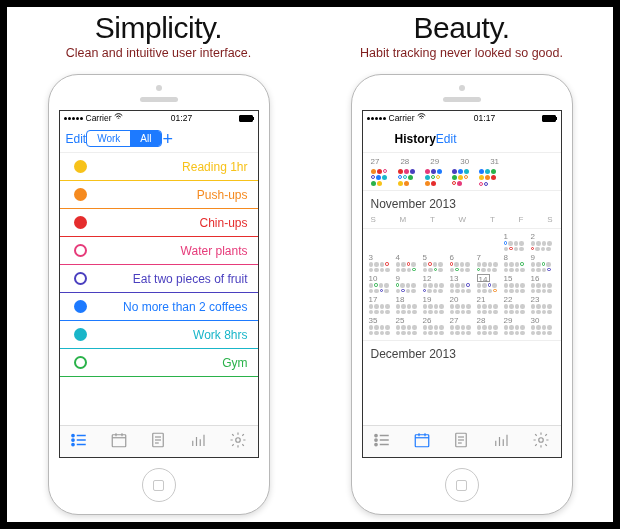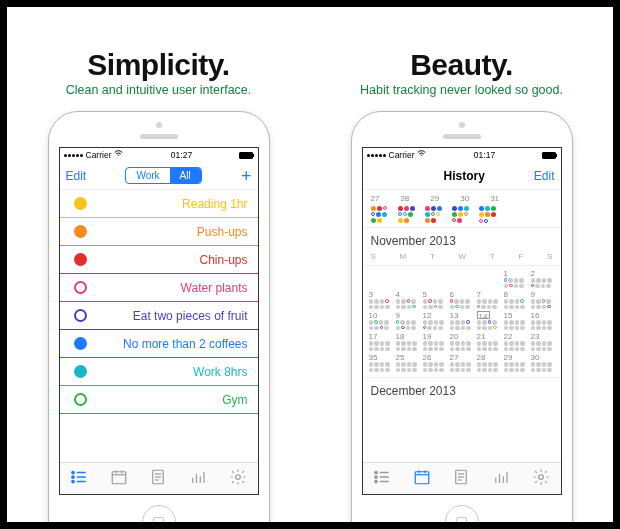--- a/index.html
+++ b/index.html
@@ -13,22 +13,22 @@
   .stage {
     width: 608px; height: 517px;
     background: #fff;
     border: 1px solid #000;
     display: flex;
     justify-content: space-around;
     padding-top: 4px;
     overflow: hidden;
   }
   .col { width: 290px; text-align: center; }
-  .headline { font-size: 30px; font-weight: 700; letter-spacing: -0.5px; color: #111; margin-top: 37px; }
-  .subhead { font-size: 12.5px; color: #15803d; margin-top: 1px; }
+  .headline { font-size: 30px; font-weight: 400; letter-spacing: -0.5px; color: #111; }
+  .subhead { font-size: 12.5px; color: #7f1d1d; margin-top: 1px; }
 
   
   .phone {
     margin: 14px auto 0;
     width: 222px;
     background: #fff;
     border: 1px solid #b8b8b8;
     border-radius: 30px;
     box-shadow: 0 2px 6px rgba(0,0,0,0.15);
     padding: 10px 10px 6px;
@@ -67,21 +67,21 @@
     position: relative;
   }
   .battery::after {
     content: ""; position: absolute; right: -2px; top: 1.5px;
     width: 1.5px; height: 3px; background: #000;
   }
   .battery .fill { width: 100%; height: 100%; background: #000; }
 
   
   .navbar {
-    height: 28px; display: flex; align-items: center; justify-content: space-between;
+    height: 28px; display: flex; align-items: center; 
     padding: 0 6px; border-bottom: 1px solid #eee;
   }
   .navbar .btn { color: #1d7aff; font-size: 12px; }
   .navbar .title { font-size: 12px; font-weight: 600; color: #000; }
   .seg {
     display: flex; border: 1px solid #1d7aff; border-radius: 4px; overflow: hidden;
     font-size: 10px;
   }
   .seg .opt { padding: 2px 10px; color: #1d7aff; }
   .seg .opt.active { background: #1d7aff; color: #fff; }

